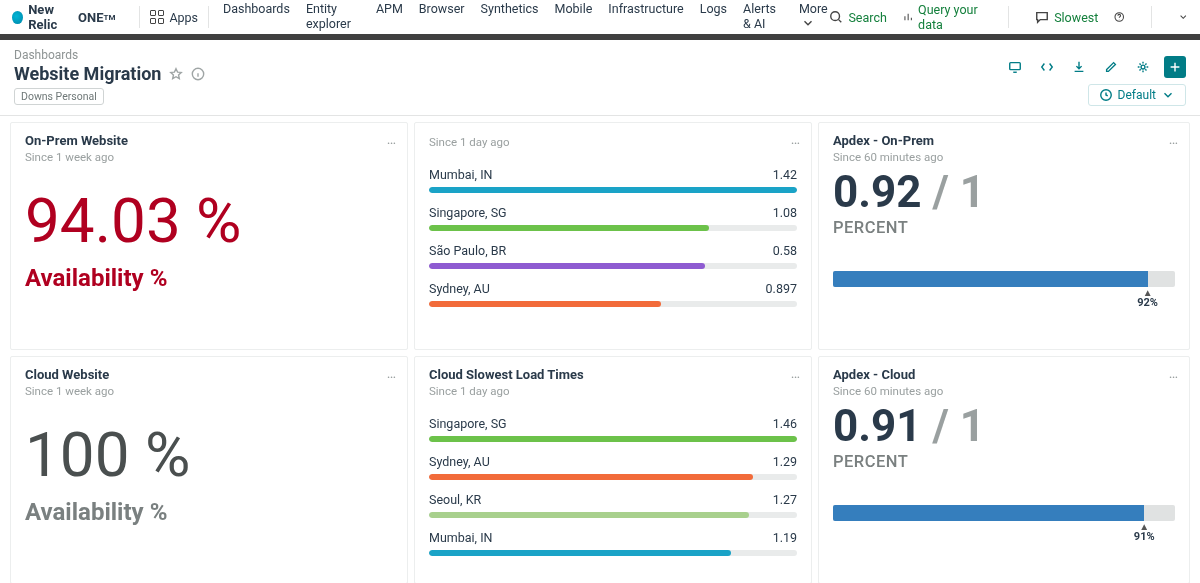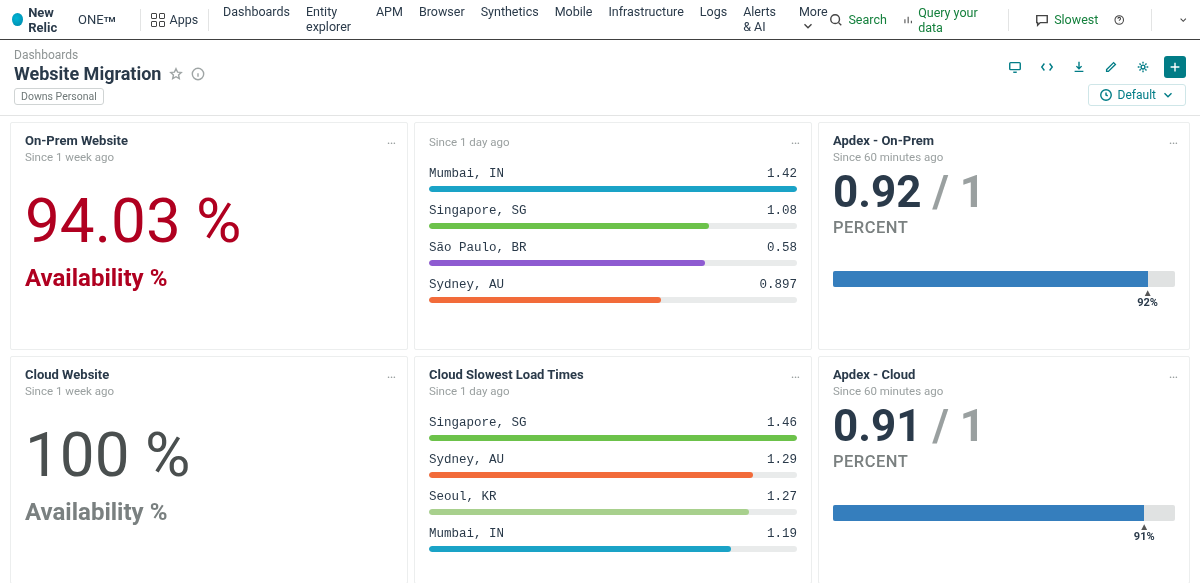--- a/index.html
+++ b/index.html
@@ -1,20 +1,20 @@
 <!DOCTYPE html>
 <html><head>
 <meta charset="utf-8">
 <style>
 * { box-sizing: border-box; margin: 0; padding: 0; }
 body { font-family: -apple-system, BlinkMacSystemFont, "Segoe UI", Roboto, sans-serif; background: #fff; color: #2a3a4a; width: 1200px; }
-.topnav { display: flex; align-items: center; height: 40px; border-bottom: 1px solid #404040; padding: 0 12px; font-size: 12.5px; }
+.topnav { display: flex; align-items: center; height: 40px; border-bottom: 6px solid #404040; padding: 0 12px; font-size: 12.5px; }
 .logo { display: flex; align-items: center; font-weight: 700; font-size: 13px; margin-right: 14px; }
 .logo-icon { width: 13px; height: 13px; border-radius: 50%; background: radial-gradient(circle at 40% 40%, #00b5d6, #0086a8); margin-right: 5px; }
-.logo .thin { font-weight: 400; }
+.logo .thin { font-weight: 700; }
 .logo sup { font-size: 8px; }
 .vline { width: 1px; height: 22px; background: #e3e4e4; margin: 0 10px; }
 .apps-btn { display: flex; align-items: center; cursor: pointer; }
 .apps-icon { width: 14px; height: 14px; margin-right: 5px; display: grid; grid-template-columns: 1fr 1fr; gap: 2px; }
 .apps-icon span { border: 1px solid #444; border-radius: 1px; }
 .nav-links { display: flex; gap: 16px; margin-left: 4px; }
 .nav-links span { cursor: pointer; }
 .more-chev { display: inline-block; margin-left: 2px; }
 .spacer { flex: 1; }
 .right-tools { display: flex; align-items: center; gap: 16px; }
@@ -36,21 +36,21 @@
 .card { border: 1px solid #eceeee; border-radius: 2px; padding: 10px 14px 12px; position: relative; min-height: 228px; }
 .card-title { font-size: 13px; font-weight: 700; color: #2a3a4a; }
 .card-sub { font-size: 11.5px; color: #9aa0a0; margin-top: 2px; }
 .card-menu { position: absolute; right: 10px; top: 8px; color: #9aa0a0; font-size: 14px; cursor: pointer; letter-spacing: 1px; }
 .bignum { font-size: 62px; font-weight: 400; margin-top: 26px; line-height: 1; }
 .bignum.red { color: #b00020; }
 .bignum.gray { color: #4a4f4f; }
 .avail { font-size: 24px; margin-top: 12px; font-weight: bold; }
 .avail.red { color: #b00020; }
 .avail.gray { color: #7a8080; }
-.bars { margin-top: 18px; font-family: Liberation Mono, monospace; }
+.bars { margin-top: 18px; }
 .bar-row { margin-bottom: 12px; }
 .bar-head { display: flex; justify-content: space-between; font-size: 12.5px; color: #2a3a4a; margin-bottom: 5px; }
 .bar-track { height: 6px; background: #e9ebeb; border-radius: 3px; overflow: hidden; }
 .bar-fill { height: 100%; border-radius: 3px; }
 .apdex-num { font-size: 44px; font-weight: 700; margin-top: 6px; line-height: 1; }
 .apdex-num .denom { color: #9aa0a0; font-weight: 700; }
 .apdex-label { font-size: 16.5px; color: #7a8080; letter-spacing: 0.5px; margin-top: 4px; font-weight: 500; }
 .apdex-bar-wrap { margin-top: 34px; }
 .apdex-track { height: 16px; background: #e0e2e2; border-radius: 2px; overflow: hidden; }
 .apdex-fill { height: 100%; background: #357ebd; }

